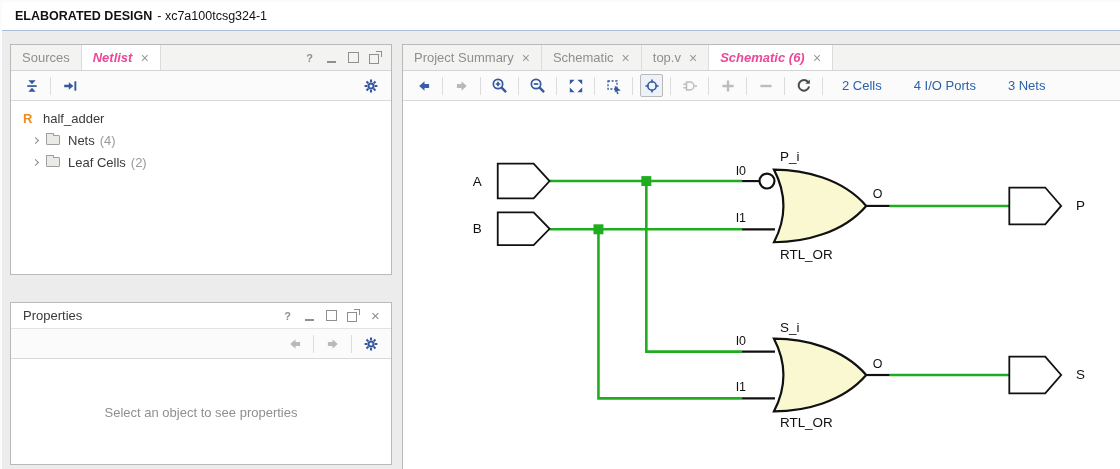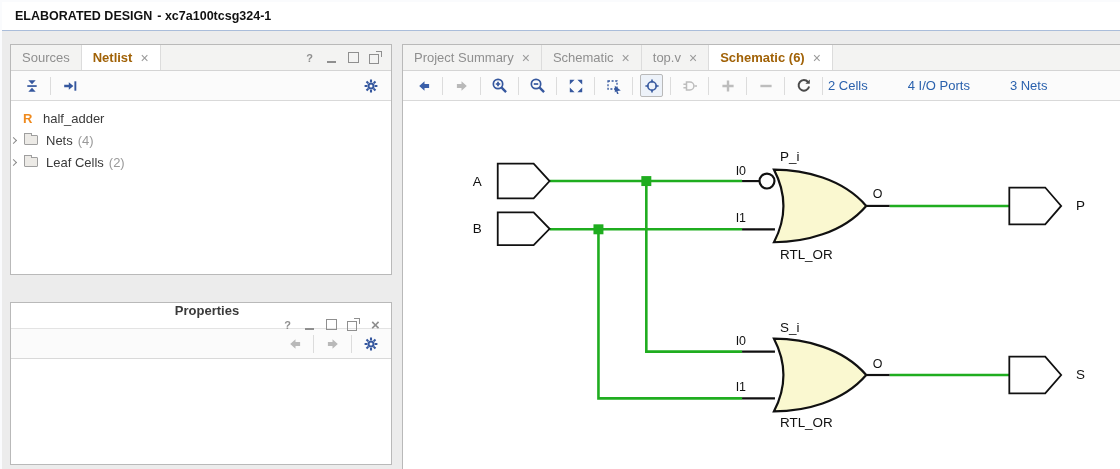--- a/index.html
+++ b/index.html
@@ -2,27 +2,27 @@
 <html><head>
 <meta charset="utf-8">
 <style>
   * { margin:0; padding:0; box-sizing:border-box; }
   body { font-family:"Liberation Sans", sans-serif; background:#e9e9e9; }
   .screen { position:relative; width:1120px; height:469px; background:#ececec; overflow:hidden; border-top:2px solid #fafbfd; border-left:2px solid #fafbfd; }
 
   
   .titlebar { position:absolute; left:0; top:0; width:1118px; height:29px; background:#ffffff; border-bottom:1px solid #aabdda; display:flex; align-items:center; padding-left:13px; font-size:12.5px; color:#111; }
   .titlebar .tb-bold { font-weight:bold; }
-  .titlebar .tb-rest { margin-left:5px;font-weight:bold; }
+  .titlebar .tb-rest { margin-left:5px; }
 
   
   .panel { position:absolute; background:#fff; border:1px solid #b9b9b9; }
   .tabbar { height:26px; background:#f3f3f2; border-bottom:1px solid #d4d4d4; display:flex; align-items:stretch; font-size:13px; color:#8f8f8f; }
   .tab { display:flex; align-items:center; padding:0 11px; border-right:1px solid #dcdcdc; cursor:default; white-space:nowrap; }
-  .tab.active { background:#fff; color:#a16207; font-weight:bold; }
+  .tab.active { background:#fff; color:#ec4899; font-weight:bold;font-style:italic; }
   .tabx { margin-left:8px; font-weight:normal; color:#9a9a9a; font-size:14px; line-height:1; }
   .tabx::before { content:"×"; }
   .winicons { margin-left:auto; display:flex; align-items:center; gap:9px; padding-right:9px; }
   .wi { display:inline-flex; align-items:center; justify-content:center; width:13px; height:13px; color:#8f8f8f; font-size:12px; }
   .wi-help::before { content:"?"; font-weight:bold; font-size:11px; }
   .wi-min  { align-items:flex-end; }
   .wi-min::before { content:""; width:9px; height:2px; background:#8f8f8f; margin-bottom:1px; }
   .wi-max::before { content:""; width:9px; height:9px; border:1.5px solid #8f8f8f; }
   .wi-float { position:relative; }
   .wi-float::before { content:""; position:absolute; left:0; bottom:0; width:8px; height:8px; border:1.5px solid #8f8f8f; }
@@ -33,37 +33,37 @@
   .tbtn { width:23px; height:23px; display:flex; align-items:center; justify-content:center; margin:0 2px; border:1px solid transparent; }
   .tbtn.sel { border:1px solid #b9b9b9; background:#edf2f9; border-radius:2px; }
   .tdiv { width:1px; height:18px; background:#dcdcdc; margin:0 5px; }
   .spacer { flex:1; }
 
   
   .netlist-panel { left:8px; top:42px; width:382px; height:231px; }
   .tree { font-size:13px; color:#3a3a3a; padding-top:6px; }
   .trow { height:22px; display:flex; align-items:center; }
   .trow.root { padding-left:12px; }
-  .trow.child { }
+  .trow.child { padding-left:22px; }
   .r-ico { color:#ef8a1d; font-weight:bold; font-size:13px; width:14px; }
   .root-label { margin-left:6px; }
   .chev { width:5px; height:5px; border-top:1.6px solid #8a8a8a; border-right:1.6px solid #8a8a8a; transform:rotate(45deg); margin-right:8px; }
   .folder { position:relative; width:14px; height:10px; background:#eceae6; border:1px solid #9f9f9f; border-radius:1px; margin-right:8px; }
   .folder::before { content:""; position:absolute; top:-3px; left:-1px; width:6px; height:2px; background:#eceae6; border:1px solid #9f9f9f; border-bottom:none; }
   .count { color:#999; margin-left:5px; }
 
   
   .props-panel { left:8px; top:300px; width:382px; height:163px; }
-  .phead { height:26px; display:flex; align-items:center; padding-left:12px; font-size:13px; font-weight:bold; color:#3a3a3a; border-bottom:1px solid #e3e3e3;flex-direction:column; }
+  .phead { height:26px; display:flex; align-items:center; padding-left:12px; font-size:13px; font-weight:normal; color:#3a3a3a; border-bottom:1px solid #e3e3e3; }
   .props-toolbar { justify-content:flex-end; }
   .pbody { height:106px; display:flex; align-items:center; justify-content:center; font-size:13px; color:#8f8f8f; }
 
   
   .schem-panel { left:400px; top:42px; width:719px; height:426px; }
-  .stats { display:flex; align-items:center; gap:40px; margin-left:0; font-size:13px; }
+  .stats { display:flex; align-items:center; gap:32px; margin-left:14px; font-size:13px; }
   .stat-link { color:#2a61ad; cursor:pointer; }
   .canvas { position:absolute; left:0; top:56px; right:0; bottom:0; background:#fff; overflow:hidden; }
   .canvas svg.schem { width:100%; height:100%; display:block; }
   svg text { font-family:"Liberation Sans", sans-serif; fill:#111; }
 </style>
 </head>
 <body>
 
 <div class="screen">
 
@@ -164,20 +164,23 @@
       <span class="tdiv"></span>
       <span class="tbtn">
         <svg width="16" height="16" viewBox="0 0 16 16">
             <g stroke="#35579e" stroke-width="2.1">
               <path d="M8 1.6v2.6M8 11.8v2.6M1.6 8h2.6M11.8 8h2.6M3.5 3.5l1.8 1.8M10.7 10.7l1.8 1.8M12.5 3.5l-1.8 1.8M5.3 10.7l-1.8 1.8"></path>
             </g>
             <circle cx="8" cy="8" r="3.6" fill="#35579e"></circle>
             <circle cx="8" cy="8" r="1.5" fill="#fbfbfb"></circle>
           </svg>
       </span>
+    </div>
+    <div class="pbody">
+      <span>Select an object to see properties</span>
     </div>
   </div>
 
   <div class="panel schem-panel">
     <div class="tabbar">
       <div class="tab">
         <span>Project Summary</span>
         <span class="tabx"></span>
       </div>
       <div class="tab">

